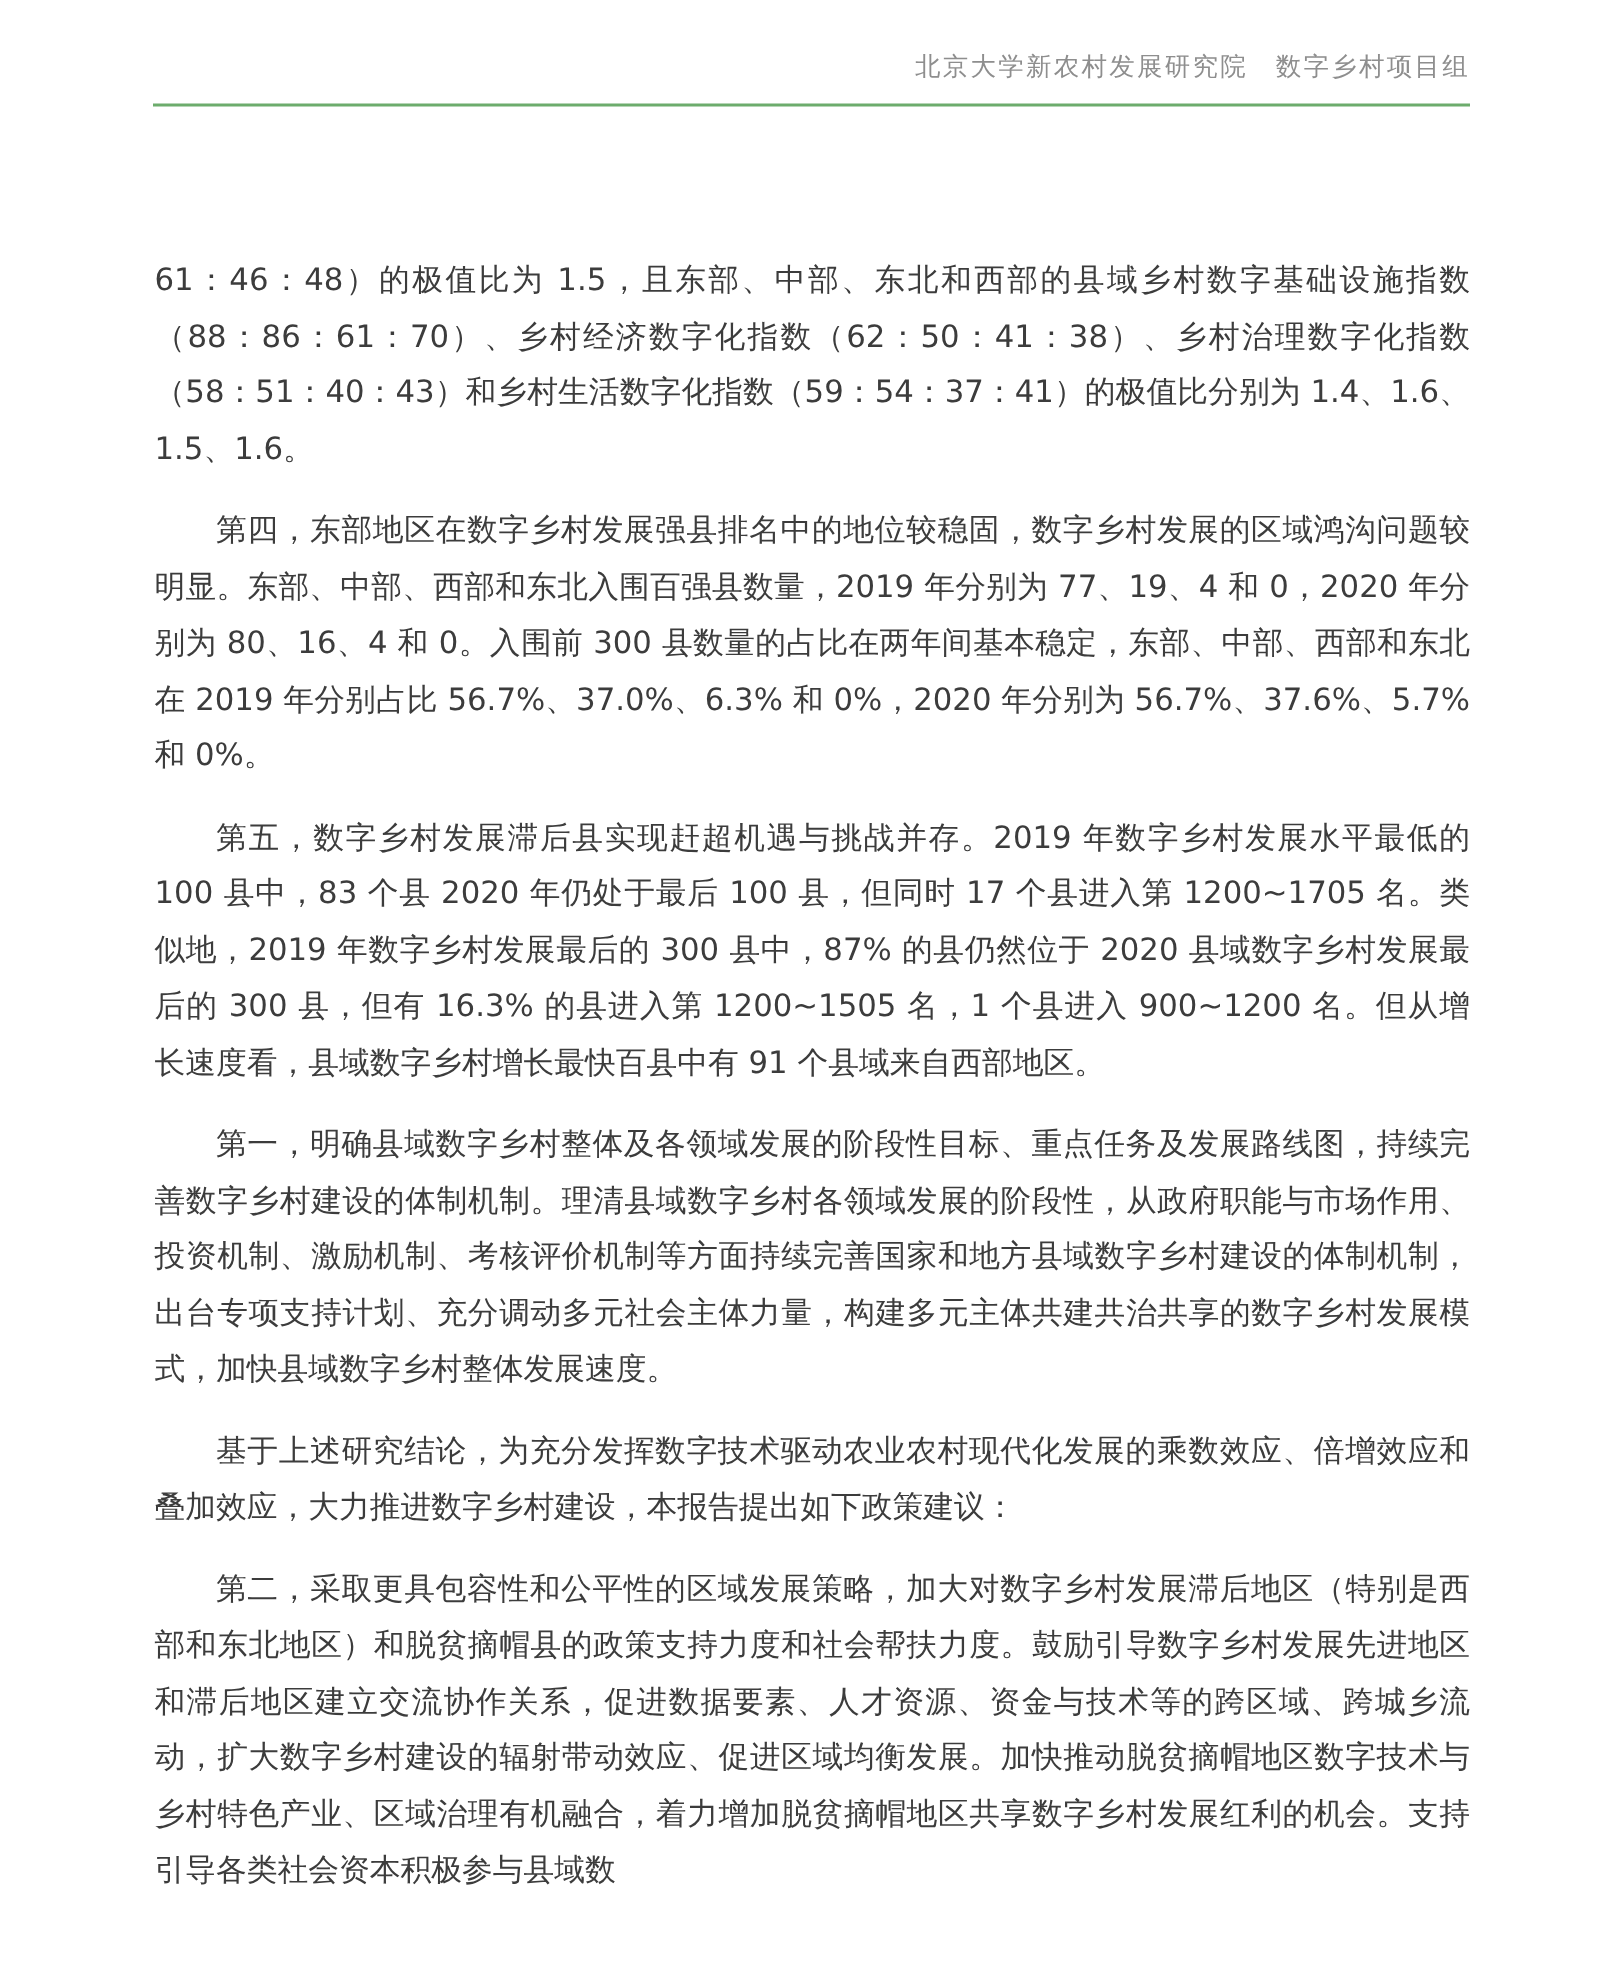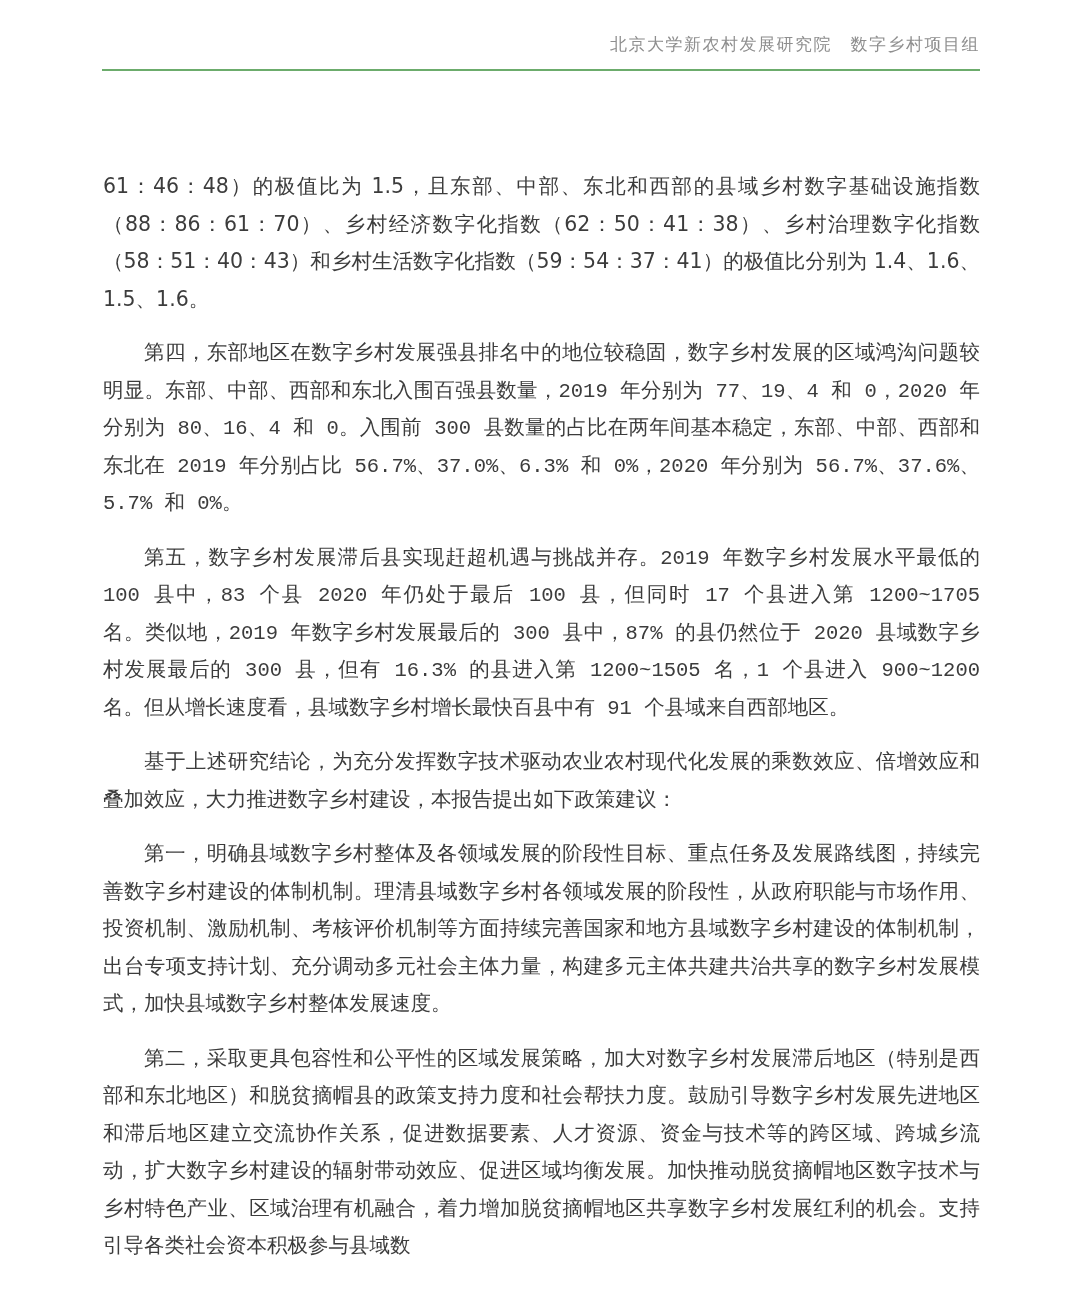--- a/index.html
+++ b/index.html
@@ -46,34 +46,33 @@
     line-height: 37.5px;
     font-weight: 500;
     text-align: justify;
     text-justify: inter-ideograph;
   }
   .content p {
     margin: 0 0 17px 0;
   }
   .content p.indent {
     text-indent: 41px;
-    font-family: Liberation Mono, monospace;
   }
 </style>
 </head>
 <body>
 
 <div class="page">
 
   <div class="header-text">北京大学新农村发展研究院　数字乡村项目组</div>
 
   <div class="header-rule"></div>
 
   <div class="content">
     <p>61：46：48）的极值比为 1.5，且东部、中部、东北和西部的县域乡村数字基础设施指数（88：86：61：70）、乡村经济数字化指数（62：50：41：38）、乡村治理数字化指数（58：51：40：43）和乡村生活数字化指数（59：54：37：41）的极值比分别为 1.4、1.6、1.5、1.6。</p>
     <p class="indent">第四，东部地区在数字乡村发展强县排名中的地位较稳固，数字乡村发展的区域鸿沟问题较明显。东部、中部、西部和东北入围百强县数量，2019 年分别为 77、19、4 和 0，2020 年分别为 80、16、4 和 0。入围前 300 县数量的占比在两年间基本稳定，东部、中部、西部和东北在 2019 年分别占比 56.7%、37.0%、6.3% 和 0%，2020 年分别为 56.7%、37.6%、5.7% 和 0%。</p>
     <p class="indent">第五，数字乡村发展滞后县实现赶超机遇与挑战并存。2019 年数字乡村发展水平最低的 100 县中，83 个县 2020 年仍处于最后 100 县，但同时 17 个县进入第 1200~1705 名。类似地，2019 年数字乡村发展最后的 300 县中，87% 的县仍然位于 2020 县域数字乡村发展最后的 300 县，但有 16.3% 的县进入第 1200~1505 名，1 个县进入 900~1200 名。但从增长速度看，县域数字乡村增长最快百县中有 91 个县域来自西部地区。</p>
+    <p class="indent">第一，明确县域数字乡村整体及各领域发展的阶段性目标、重点任务及发展路线图，持续完善数字乡村建设的体制机制。理清县域数字乡村各领域发展的阶段性，从政府职能与市场作用、投资机制、激励机制、考核评价机制等方面持续完善国家和地方县域数字乡村建设的体制机制，出台专项支持计划、充分调动多元社会主体力量，构建多元主体共建共治共享的数字乡村发展模式，加快县域数字乡村整体发展速度。</p>
     <p class="indent">基于上述研究结论，为充分发挥数字技术驱动农业农村现代化发展的乘数效应、倍增效应和叠加效应，大力推进数字乡村建设，本报告提出如下政策建议：</p>
-    <p class="indent">第一，明确县域数字乡村整体及各领域发展的阶段性目标、重点任务及发展路线图，持续完善数字乡村建设的体制机制。理清县域数字乡村各领域发展的阶段性，从政府职能与市场作用、投资机制、激励机制、考核评价机制等方面持续完善国家和地方县域数字乡村建设的体制机制，出台专项支持计划、充分调动多元社会主体力量，构建多元主体共建共治共享的数字乡村发展模式，加快县域数字乡村整体发展速度。</p>
     <p class="indent">第二，采取更具包容性和公平性的区域发展策略，加大对数字乡村发展滞后地区（特别是西部和东北地区）和脱贫摘帽县的政策支持力度和社会帮扶力度。鼓励引导数字乡村发展先进地区和滞后地区建立交流协作关系，促进数据要素、人才资源、资金与技术等的跨区域、跨城乡流动，扩大数字乡村建设的辐射带动效应、促进区域均衡发展。加快推动脱贫摘帽地区数字技术与乡村特色产业、区域治理有机融合，着力增加脱贫摘帽地区共享数字乡村发展红利的机会。支持引导各类社会资本积极参与县域数</p>
   </div>
 
 </div>
 
 </body></html>

